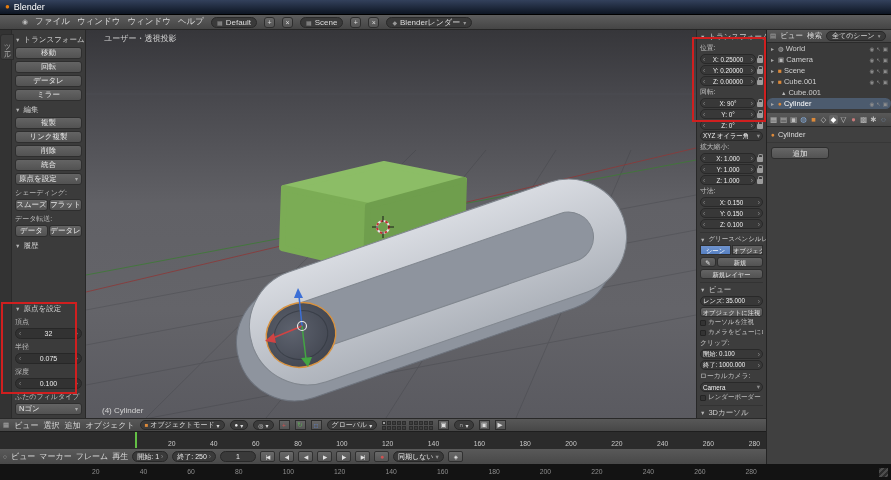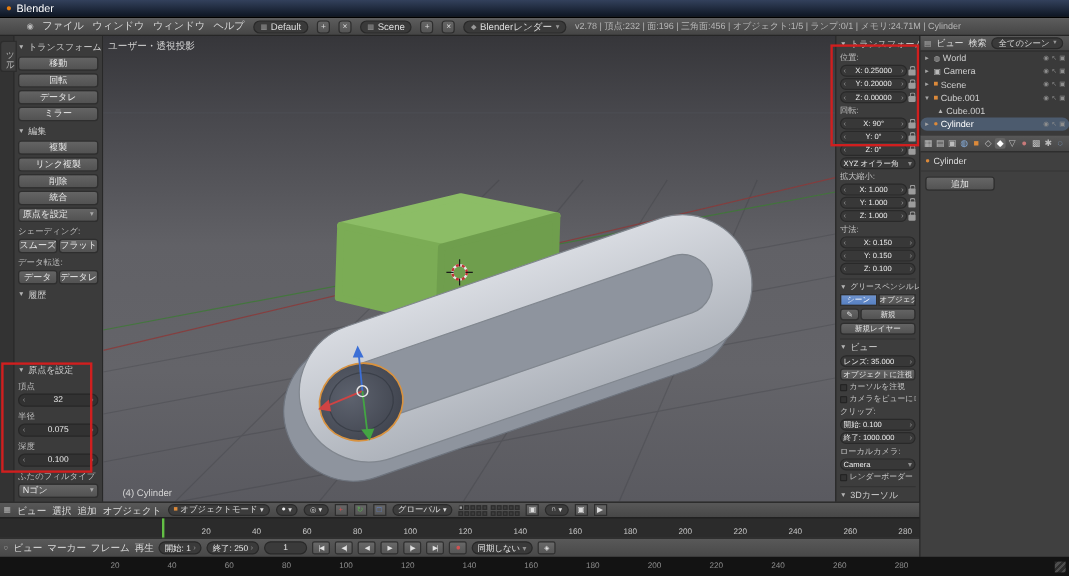--- a/index.html
+++ b/index.html
@@ -27,21 +27,21 @@
   .btn{background:linear-gradient(#646464,#525252);border:1px solid #2e2e2e;border-radius:3px;color:#e8e8e8;font-size:7.5px;height:12px;line-height:10px;text-align:center;margin:1px 0;white-space:nowrap;overflow:hidden}
   .btnrow{display:flex;gap:1px}.btnrow .btn{flex:1}
   .dd{display:flex;justify-content:space-between;padding:0 3px}
   .lbl{color:#bdbdbd;font-size:7px;margin:2px 0 0;white-space:nowrap}
   .fld{background:#323232;border:1px solid #272727;border-radius:7px;height:11px;display:flex;align-items:center;justify-content:space-between;padding:0 3px;font-size:7px;color:#ececec;margin:1px 0}
   .spin{color:#909090;font-size:6.5px}
   .spacer{flex:1}
 
   
   .viewport{position:absolute;left:86px;top:30px;width:610px;height:388px;overflow:hidden;background:linear-gradient(#36363a 0%,#47474c 16%,#616166 45%,#646469 72%,#5a5a60 100%)}
-  .vp-label{position:absolute;left:4px;top:3px;font-size:8px;color:#d4d4d4}
+  .vp-label{position:absolute;left:18px;top:3px;font-size:8px;color:#d4d4d4}
   .vp-objlabel{position:absolute;left:16px;bottom:3px;font-size:8px;color:#d4d4d4}
   svg{position:absolute;left:0;top:0}
 
   
   .npanel{position:absolute;left:696px;top:30px;width:70px;height:388px;background:#3d3d3d;border-left:1px solid #282828;padding:2px 3px;font-size:7px;overflow:hidden}
   .np-sec{border-bottom:1px solid #333;padding-bottom:2px;margin-bottom:2px}
   .nrow{display:flex;align-items:center;gap:1px;margin:1px 0}
   .nfield{flex:1;background:#383838;border:1px solid #292929;border-radius:6px;height:10px;display:flex;align-items:center;justify-content:space-between;padding:0 2px;font-size:6.3px;color:#efefef;white-space:nowrap;overflow:hidden}
   .nfull{background:#383838;border:1px solid #292929;border-radius:6px;height:10px;display:flex;align-items:center;justify-content:space-between;padding:0 2px;font-size:6.3px;color:#efefef;margin:1px 0;white-space:nowrap;overflow:hidden}
   .lock{position:relative;width:6px;height:5px;background:#9c9c9c;border-radius:1px;margin-top:2px;flex:none}
@@ -127,21 +127,20 @@
       <span style="font-size:6px;color:#999">▦</span>
       <span>Scene</span>
     </span>
     <span class="tinybtn">+</span>
     <span class="tinybtn">×</span>
     <span class="pill">
       <span style="font-size:6px;color:#999">◆</span>
       <span>Blenderレンダー</span>
       <span style="font-size:6px;color:#999">▾</span>
     </span>
-    <span class="stats">v2.78 | 頂点:232 | 面:196 | 三角面:456 | オブジェクト:1/5 | ランプ:0/1 | メモリ:24.71M | Cylinder</span>
   </div>
 
   <div class="toolshelf">
     <div class="ts-tabs">
       <div class="ts-tab">ツール</div>
     </div>
     <div class="ts-body">
       <div class="ph">
         <span class="tri">▼</span>
         <span>トランスフォーム</span>

